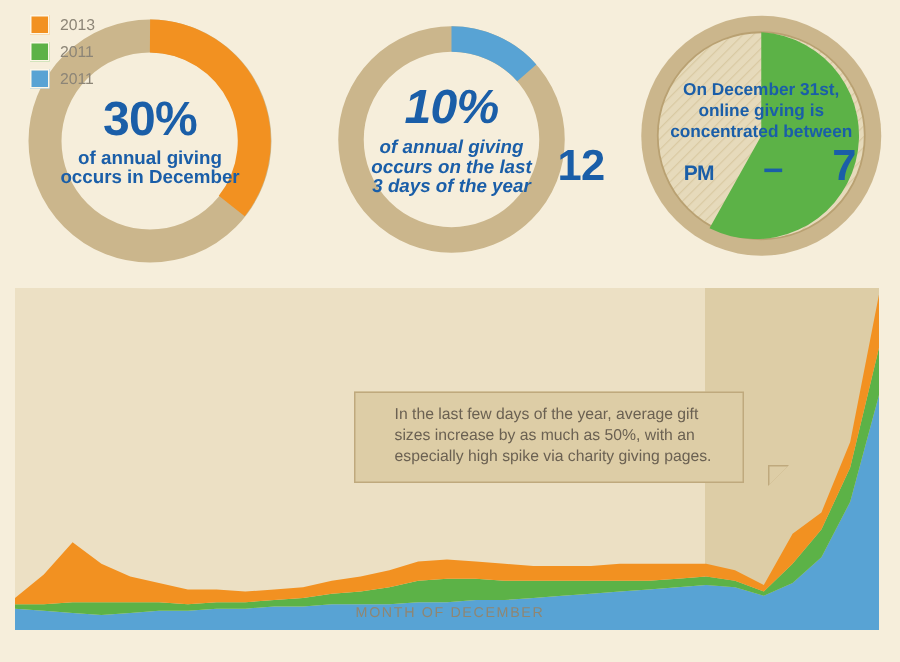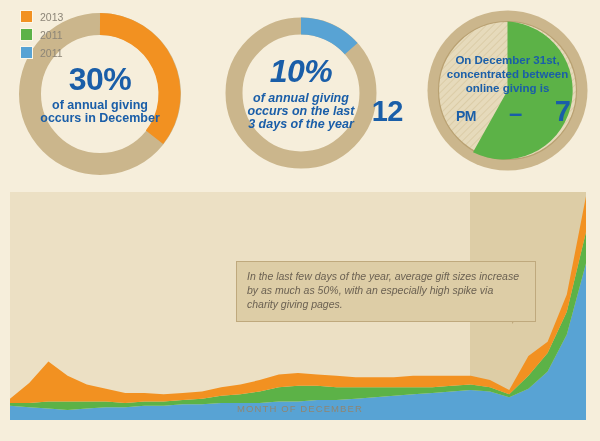--- a/index.html
+++ b/index.html
@@ -42,23 +42,23 @@
   .panel-hl{
     position:absolute;left:460px;top:0;width:116px;height:228px;
     background:#ddcda6;
   }
   .legend{position:absolute;left:20px;top:10px;}
   .legend-row{display:flex;align-items:center;margin-bottom:5px;}
   .swatch{width:13px;height:13px;border:1.5px solid #fdf7e8;box-sizing:border-box;margin-right:7px;}
   .legend-label{font-size:10.5px;color:#8c8577;font-weight:normal;}
 
   .callout{
-    position:absolute;left:236px;top:261px;width:300px;
+    position:absolute;left:236px;top:261px;width:260px;
     background:#ddcda6;border:1px solid #bfa97d;
-    box-sizing:border-box;padding:8px 10px 9px 10px;font-style:italic;
+    box-sizing:border-box;padding:8px 10px 9px 26px;
   }
   .callout-text{font-size:10.5px;color:#6b6152;line-height:1.33;}
   .callout-tail{
     position:absolute;left:513px;top:311px;width:0;height:0;
     border-left:12px solid #ddcda6;
     border-bottom:12px solid transparent;
     border-top:0 solid transparent;
   }
   .callout-tail-b{
     position:absolute;left:512px;top:310px;width:0;height:0;
@@ -116,22 +116,22 @@
             <line x1="0" y1="0" x2="0" y2="5" stroke="#d9c9a2" stroke-width="1.6"></line>
           </pattern>
         </defs>
         <circle cx="82.5" cy="82.5" r="80" fill="#cbb68c"></circle>
         <circle cx="82.5" cy="82.5" r="69" fill="url(#hatch)" stroke="#b9a172" stroke-width="1.2"></circle>
         <path d="M 82.5 82.5 L 82.5 13.5 A 69 69 0 1 1 48.0 144.2 Z" fill="#5cb247"></path>
       </svg>
       <div class="center">
         <div class="clockhead">
           <div>On December 31st,</div>
+          <div>online giving is</div>
           <div>concentrated between</div>
-          <div>online giving is</div>
         </div>
         <div class="clocktime">
           <span>12</span>
             <span class="ampm">PM</span>
             <span class="dash">–</span>
             <span>7</span>
             <span class="ampm">PM</span>
         </div>
       </div>
     </div>

